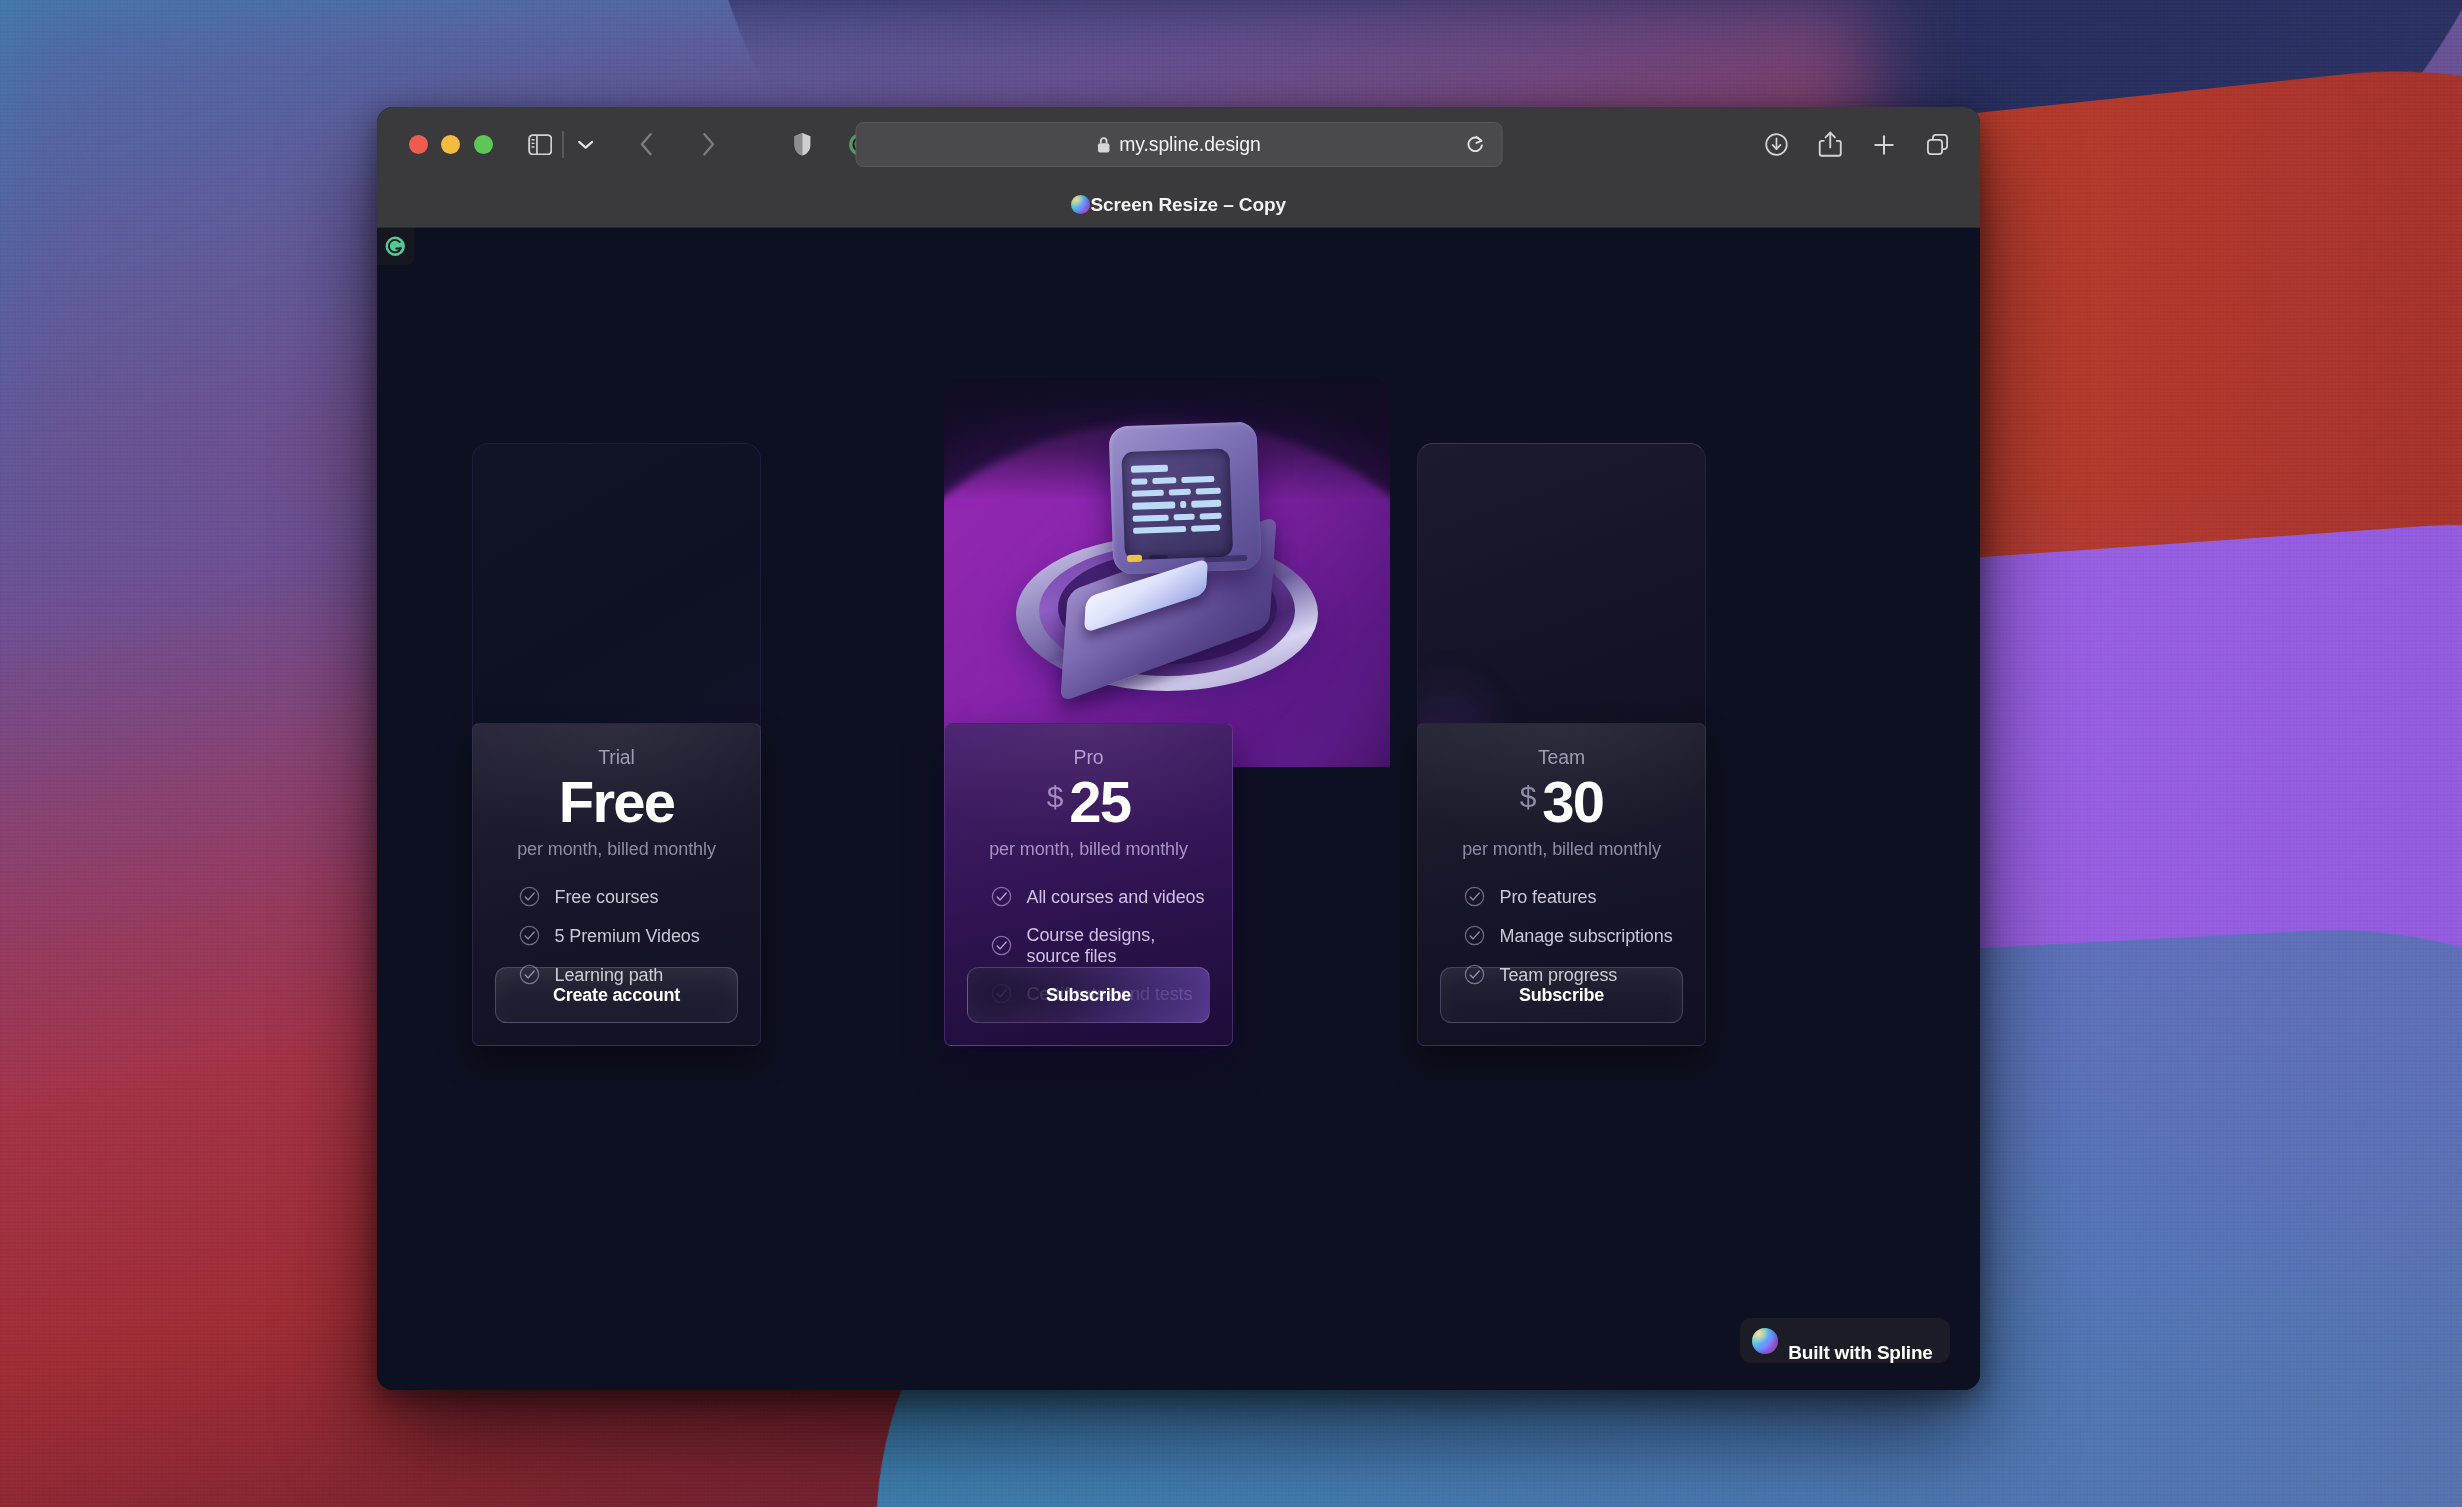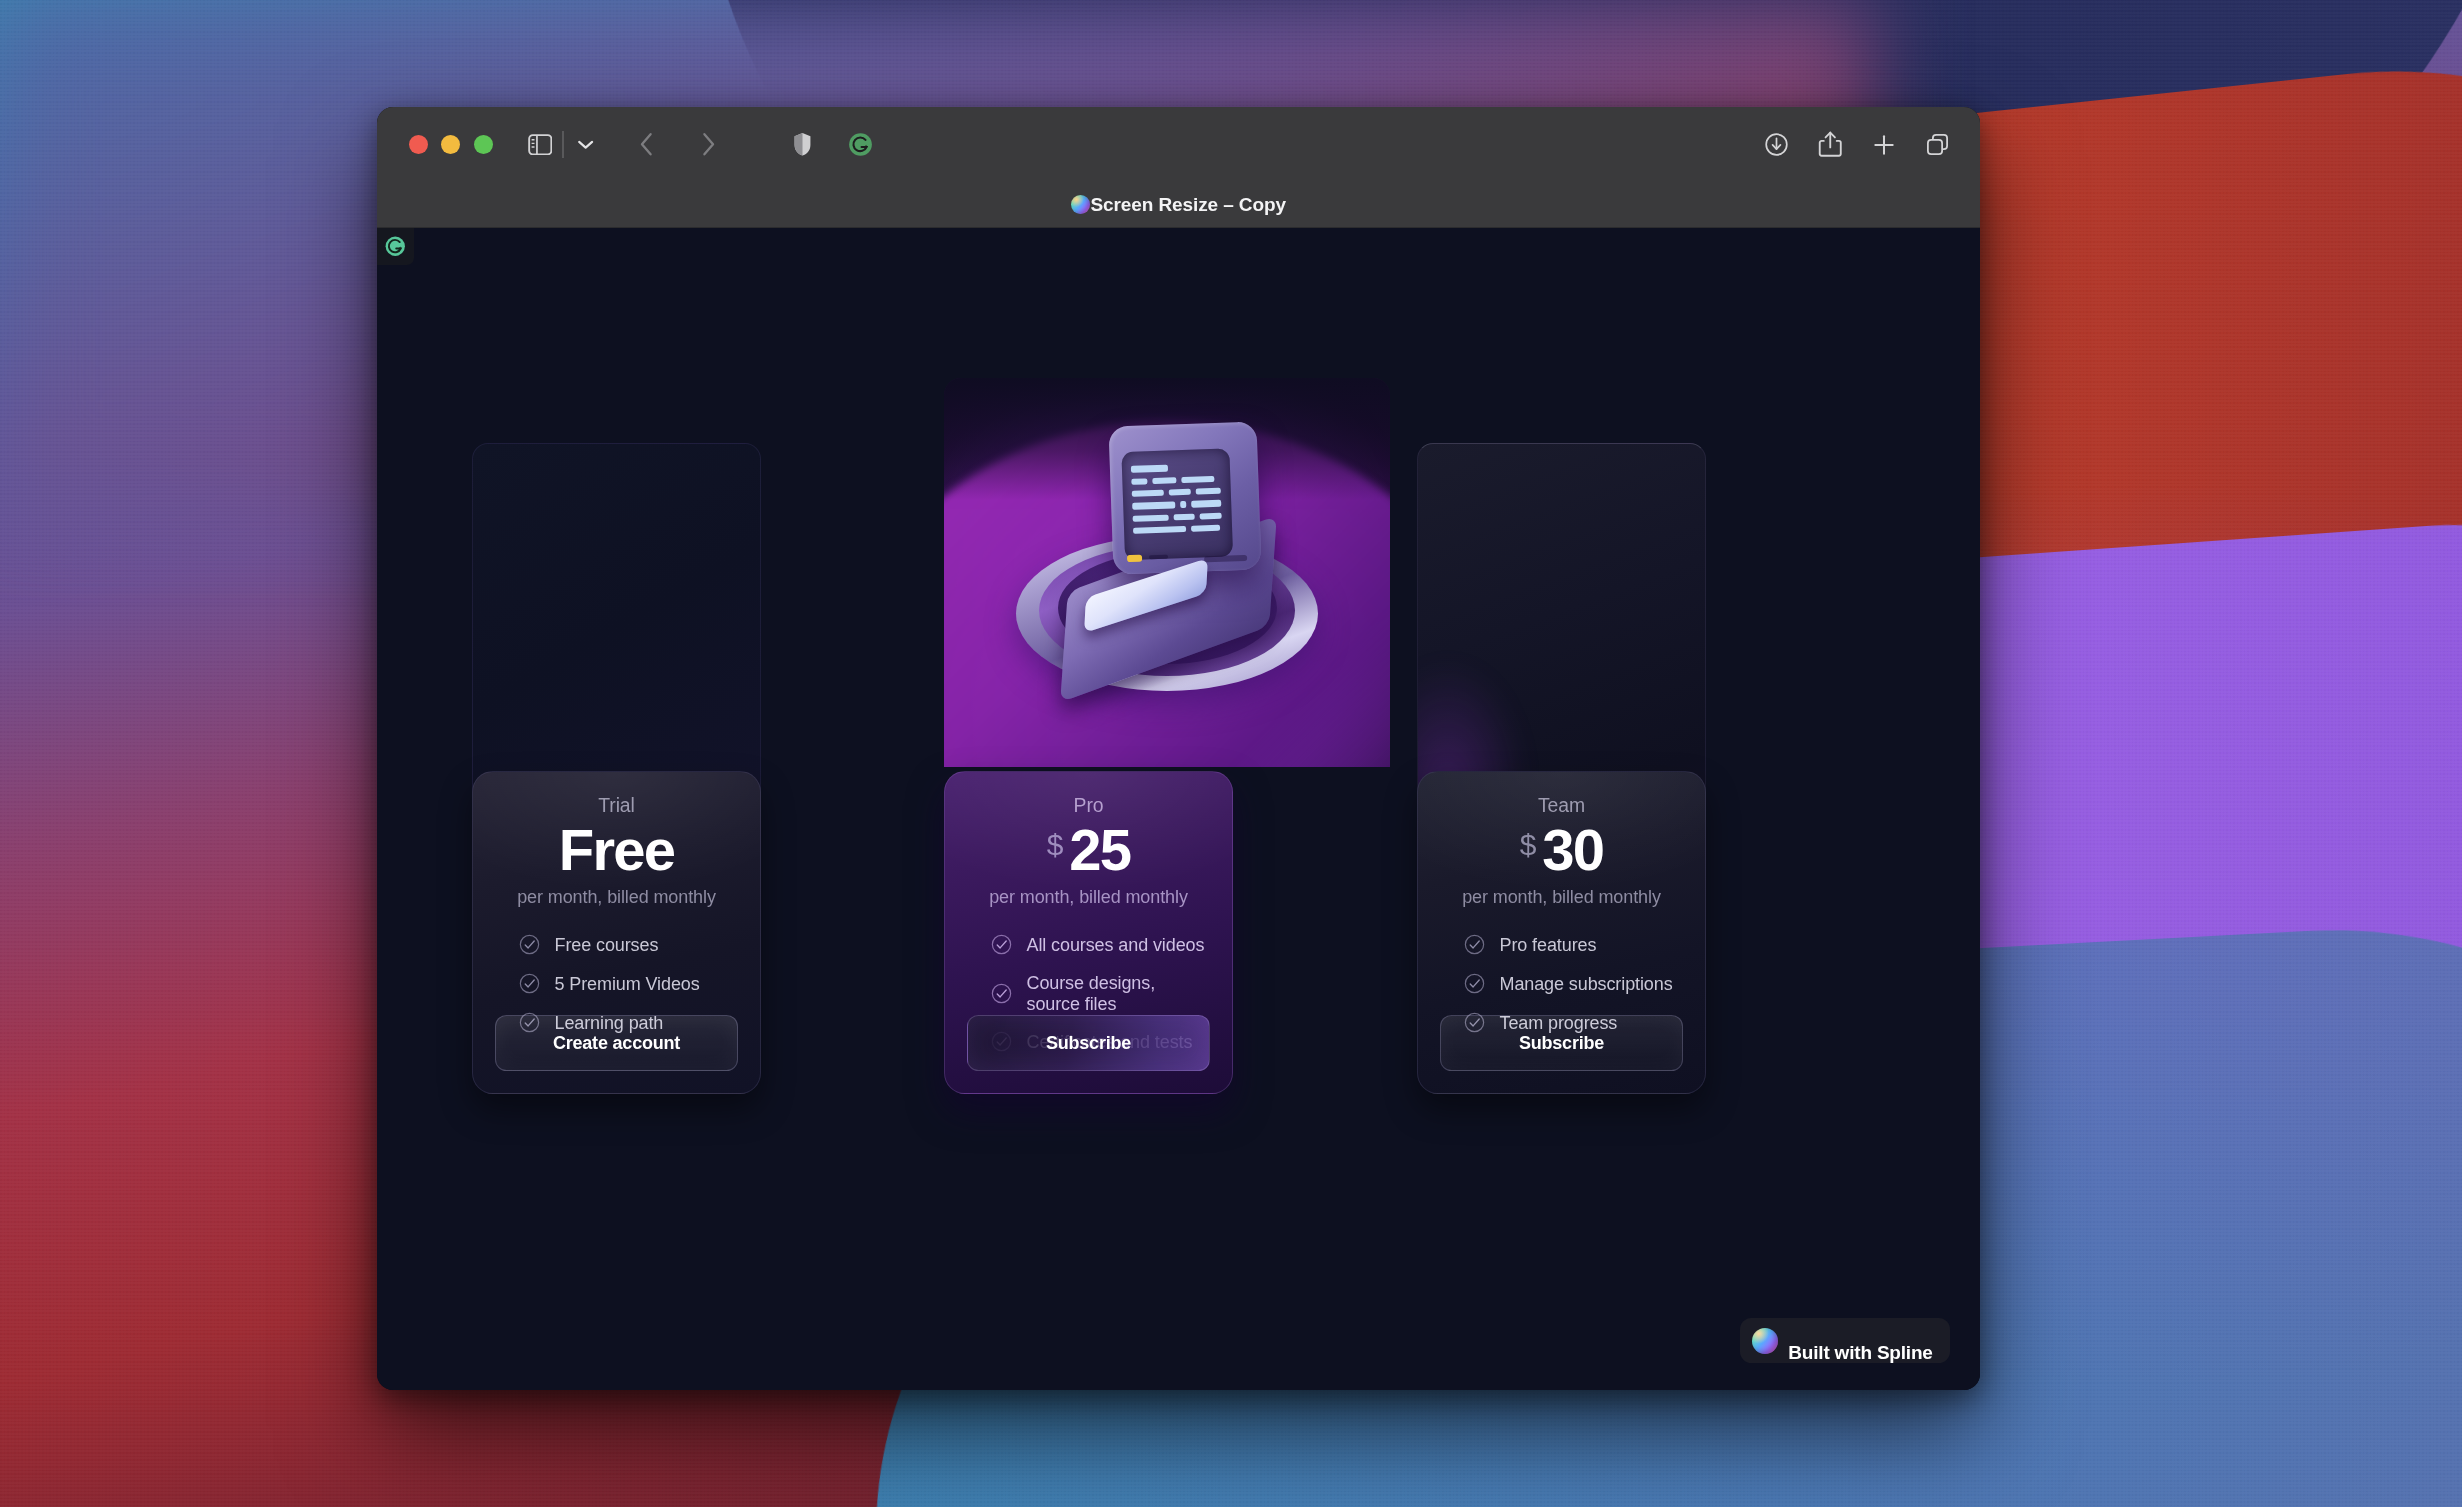--- a/index.html
+++ b/index.html
@@ -319,25 +319,24 @@
     position:absolute; left:-21.6px; top:216px;
     width:130px; height:245px;
     background:radial-gradient(ellipse at 40% 50%, rgba(140,50,200,.32), transparent 70%);
     filter:blur(11.5px);
   }
 
   
   .card {
     position:absolute;
     width:289px; height:323px;
-    border-radius:21px;
+    border-radius:7px;
     padding:21.6px 21.6px 0;
     z-index:10;
     overflow:hidden;
-    margin-top:48px;
   }
   .card-trial {
     left:95px; top:495px;
     background:linear-gradient(168deg, #262436 0%, #1c1b2d 30%, #151527 60%, #111226 100%);
     border:0.7px solid rgba(150,140,200,.17);
     box-shadow: 0 16px 32px rgba(0,0,0,.42);
   }
   .card-pro {
     left:567px; top:495px;
     background:linear-gradient(168deg, #4a2270 0%, #3c1a5f 26%, #2e1350 55%, #240f42 80%, #1d0c38 100%);
@@ -519,20 +518,33 @@
       </div>
       <div class="tb-btn">
         <svg width="27" height="27" viewBox="0 0 38 38">
           <circle cx="19" cy="19" r="16" fill="#4f9c62"></circle>
           <path d="M26 12.5 A9.6 9.6 0 1 0 27.5 22.5 L20.5 22.5" fill="none" stroke="#1d1d1f" stroke-width="3" stroke-linecap="round"></path>
           <path d="M27.4 19.2 L27.4 23.6 L23.4 23.0 Z" fill="#1d1d1f"></path>
         </svg>
       </div>
     </div>
 
+    <div class="urlbar">
+      <svg width="14.4" height="18" viewBox="0 0 20 25">
+        <rect x="2" y="10" width="16" height="13" rx="3" fill="#d6d6d8"></rect>
+        <path d="M6 10 V7 a4 4 0 0 1 8 0 V10" fill="none" stroke="#d6d6d8" stroke-width="2.6"></path>
+      </svg>
+      <span class="url-text">my.spline.design</span>
+      <div class="reload">
+        <svg width="20" height="21.6" viewBox="0 0 28 30">
+          <path d="M22 11 A9.5 9.5 0 1 0 23 17" fill="none" stroke="#e0e0e2" stroke-width="2.6" stroke-linecap="round"></path>
+          <polyline points="15.5,5 22.5,10.5 15.2,13.5" fill="none" stroke="#e0e0e2" stroke-width="2.6" stroke-linecap="round" stroke-linejoin="round"></polyline>
+        </svg>
+      </div>
+    </div>
 
     <div class="tb-right">
       <div class="tb-btn">
         <svg width="27" height="27" viewBox="0 0 38 38">
           <circle cx="19" cy="19" r="14.5" fill="none" stroke="#d4d4d6" stroke-width="2.4"></circle>
           <line x1="19" y1="10.5" x2="19" y2="25" stroke="#d4d4d6" stroke-width="2.4" stroke-linecap="round"></line>
           <polyline points="13.5,19.5 19,25.4 24.5,19.5" fill="none" stroke="#d4d4d6" stroke-width="2.4" stroke-linecap="round" stroke-linejoin="round"></polyline>
         </svg>
       </div>
       <div class="tb-btn">

